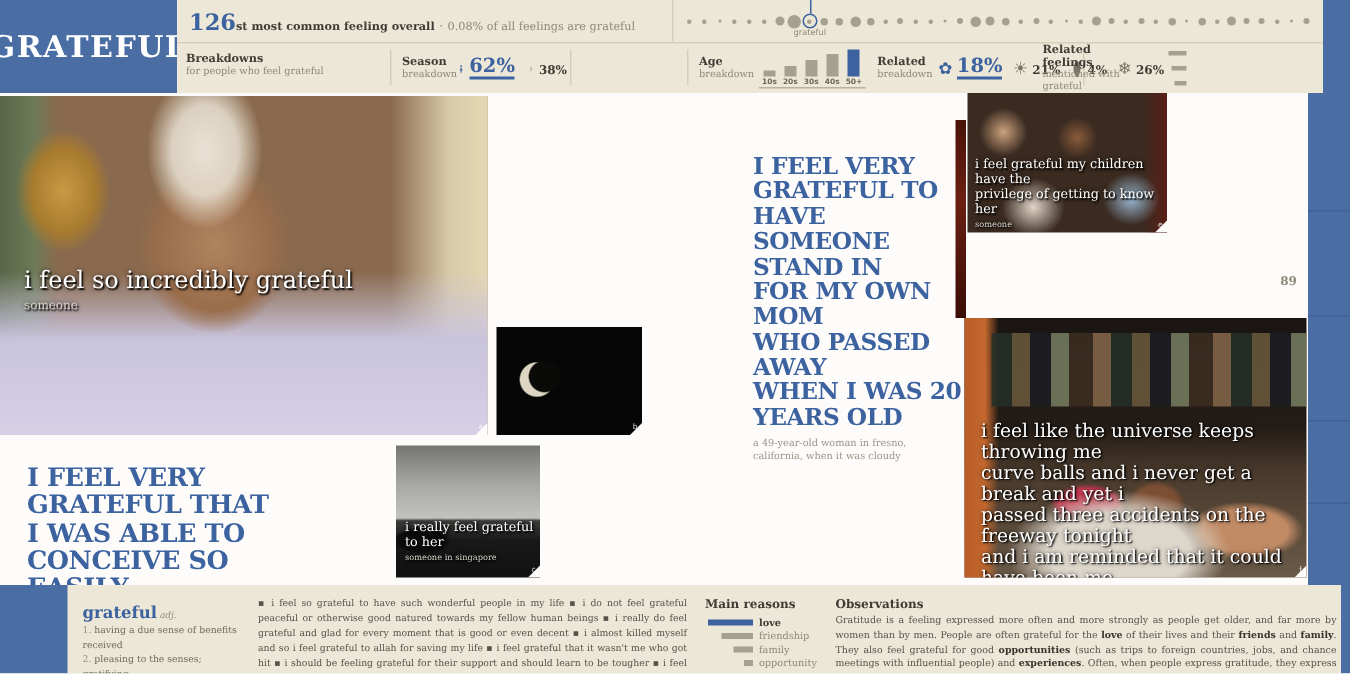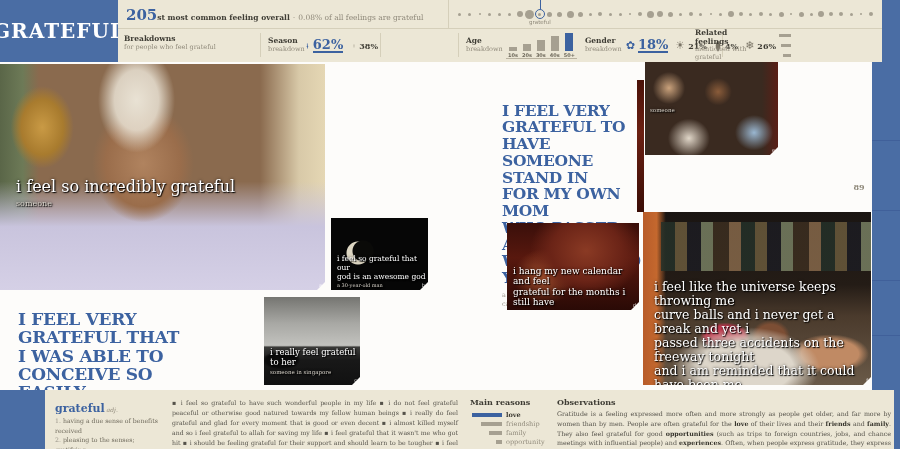--- a/index.html
+++ b/index.html
@@ -96,21 +96,21 @@
 
 <div id="page">
 
   <div class="brand">
     <span>GRATEFUL</span>
   </div>
 
   <div class="header">
     <div class="row1">
       <div class="rank">
-        <span class="rank-num">205</span><span class="rank-rest">st most common feeling overall</span><span class="rank-sep">·</span><span class="rank-detail">0.08% of all feelings are grateful</span>
+        <span class="rank-num">126</span><span class="rank-rest">st most common feeling overall</span><span class="rank-sep">·</span><span class="rank-detail">0.08% of all feelings are grateful</span>
       </div>
       <div class="dots-area" id="dots-row">
           <span class="dotwrap">
             <span class="dot" style="height: 3px; width: 3px;"></span>
           </span>
           <span class="dotwrap">
             <span class="dot" style="height: 3px; width: 3px;"></span>
           </span>
           <span class="dotwrap">
             <span class="dot" style="height: 2px; width: 2px;"></span>
@@ -292,21 +292,21 @@
                   <div class="agelab">40s</div>
                 </div>
                 <div class="agecol">
                   <div class="agebar sel" style="height: 18px;"></div>
                   <div class="agelab">50+</div>
                 </div>
               </div>
             </div>
           <div style="width:14px"></div>
           <div style="width:40px">
-            <div class="sec-title" style="padding-top:0">Gender</div>
+            <div class="sec-title" style="padding-top:0">Related</div>
             <div class="sec-sub">breakdown</div>
           </div>
           <div id="season-items" style="display:flex;align-items:center">
               <span class="season-item">
                 <span class="sicon sel">✿</span>
                 <span class="pct-big">18%</span>
               </span>
               <span class="season-item">
                 <span class="sicon">☀</span>
                 <span class="pct-sm">21%</span>
@@ -384,25 +384,20 @@
 GRATEFUL THAT
 I WAS ABLE TO
 CONCEIVE SO EASILY
 AND AT MY AGE</span>
     <span class="hattr" style="font-size:6.5px">someone</span>
   </div>
 
   <div class="photo" style="left:331px;top:218px;width:97px;height:72px;background:
       radial-gradient(circle 11px at 32px 33px, #0a0a08 0 10px, rgba(10,10,8,0) 11px),
       radial-gradient(circle 12px at 27px 35px, #ddd6c2 0 11px, rgba(221,214,194,0) 12px),#060606">
-    <div class="cap" style="left:6px;top:28px;font-size:7.5px">
-      <span>i feel so grateful that our
-god is an awesome god</span>
-      <span class="attr" style="font-size:5px">a 30-year-old man</span>
-    </div>
     <span class="foldletter">b</span>
     <div class="fold"></div>
   </div>
 
   <div class="photo" style="left:264px;top:297px;width:96px;height:88px;background:
       radial-gradient(26px 12px at 18% 72%, #0c0c0c 0 60%, rgba(12,12,12,0) 75%),
       linear-gradient(180deg, #757571 0%, #a8a8a4 30%, #c2c2be 55%, #3c3c3a 57%, #181818 72%, #111111 100%)">
     <div class="cap" style="left:6px;top:40px;font-size:8.5px">
       <span>i really feel grateful to her</span>
       <span class="attr" style="font-size:5.5px">someone in singapore</span>
@@ -416,42 +411,32 @@
 GRATEFUL TO HAVE
 SOMEONE STAND IN
 FOR MY OWN MOM
 WHO PASSED AWAY
 WHEN I WAS 20
 YEARS OLD</span>
     <span class="hattr" style="font-size:6.5px;line-height:1.4">a 49-year-old woman in fresno,
 california, when it was cloudy</span>
   </div>
 
-  <div class="photo" style="left:507px;top:223px;width:132px;height:87px;background:
-      radial-gradient(70px 60px at 60% 32%, #8a3a24 0%, #6b2417 50%, rgba(107,36,23,0) 80%),
-      radial-gradient(44px 40px at 28% 62%, #a5532f 0%, rgba(165,83,47,0) 70%),
-      linear-gradient(180deg, #3a0f0a 0%, #58180e 40%, #2a0a06 100%)">
-    <div class="cap" style="left:6px;top:32px;font-size:9px">
-      <span>i hang my new calendar and feel
-grateful for the months i still have</span>
-      
-    </div>
-    <span class="foldletter">d</span>
-    <div class="fold"></div>
-  </div>
 
   <div class="photo" style="left:637px;top:80px;width:7px;height:132px;background:linear-gradient(180deg,#4a1208,#6b2012 40%,#3a0d06)"></div>
 
   <div class="photo" style="left:645px;top:62px;width:133px;height:93px;background:
       radial-gradient(26px 26px at 18% 28%, #caa27c 0%, rgba(202,162,124,0) 62%),
       radial-gradient(22px 22px at 55% 32%, #8a5c3a 0%, rgba(138,92,58,0) 62%),
       radial-gradient(30px 28px at 33% 82%, #e0d6c8 0%, rgba(224,214,200,0) 70%),
       radial-gradient(28px 26px at 82% 76%, #9ab7d1 0%, rgba(154,183,209,0) 68%),
       linear-gradient(90deg, rgba(0,0,0,0) 88%, #5a1f16 100%),#3a2a20">
     <div class="cap" style="left:5px;top:33px;font-size:8.5px">
+      <span>i feel grateful my children have the
+privilege of getting to know her</span>
       <span class="attr" style="font-size:5.5px">someone</span>
     </div>
     <span class="foldletter">e</span>
     <div class="fold"></div>
   </div>
 
   <div class="photo" style="left:643px;top:212px;width:228px;height:173px;background:
       linear-gradient(90deg, #b85c2a 0%, #c4682e 6%, rgba(196,104,46,0) 10%),
       radial-gradient(95px 52px at 45% 90%, #ddd6ca 0 50%, rgba(221,214,202,0) 78%),
       radial-gradient(32px 18px at 36% 72%, #c23a50 0 60%, rgba(194,58,80,0) 78%),

